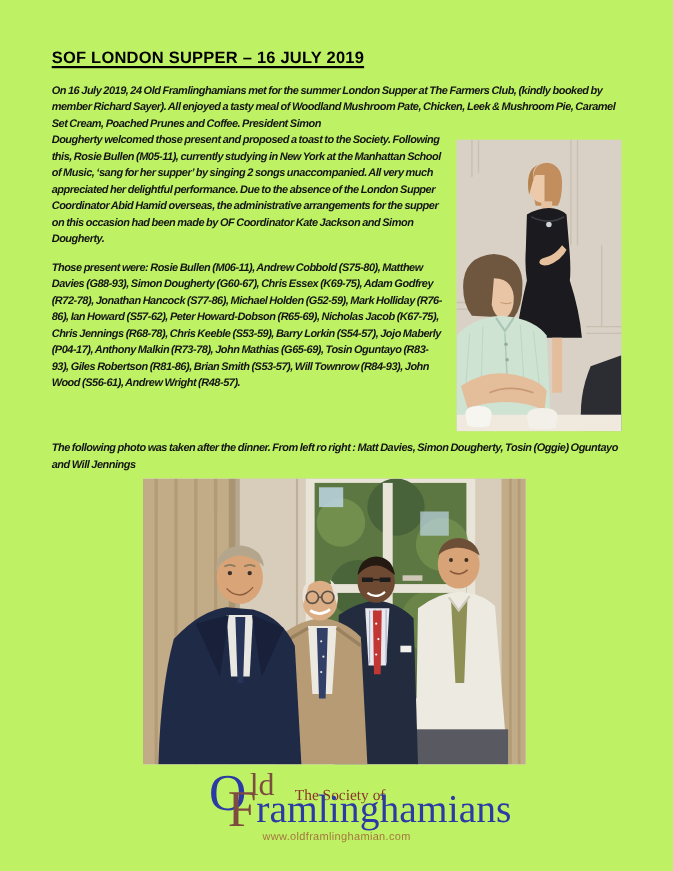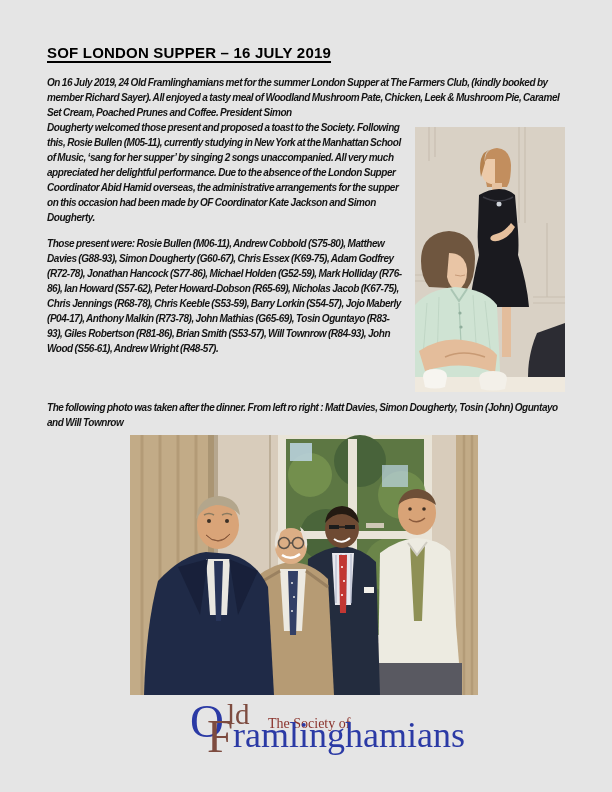--- a/index.html
+++ b/index.html
@@ -1,21 +1,21 @@
 <!DOCTYPE html>
 <html style="--logo-blue: #2b3aa5; --logo-brown: #7d4b3f; --logo-maroon: #8a322b; --logo-tan: #a5763f;"><head>
 <meta charset="utf-8">
 <style>
   :root{
     --logo-blue:#2b3aa5; --logo-brown:#7d4b3f; --logo-maroon:#8a322b; --logo-tan:#a5763f;
   }
   *{margin:0;padding:0;box-sizing:border-box;}
   html,body{background:#ffffff;}
   body{width:612px;height:792px;font-family:"Liberation Sans",sans-serif;}
-  .page{width:612px;height:792px;padding:40px 47px 0 47px;overflow:hidden;background:#e5e5e5;color:#101010;}
+  .page{width:612px;height:792px;padding:40px 47px 0 47px;overflow:hidden;background:#bef264;color:#101010;}
   h1.doc-title{
     font-size:15px;font-weight:700;letter-spacing:.2px;color:#000;
     text-decoration:underline;text-decoration-thickness:2px;text-underline-offset:3px;
     margin:4px 0 14px 0;white-space:nowrap;
   }
   .flow{font-size:10px;font-weight:700;line-height:15px;letter-spacing:-.45px;word-spacing:-.5px;color:#141414;}
   .flow p{margin:0 0 11px 0;text-align:left;font-style:italic;}
   .flow p.joined{margin-bottom:0;}
   .float-spacer{float:right;width:0;height:52px;}
   figure.photo-right{
@@ -88,21 +88,21 @@
         <path d="M150 196 L122 206 Q110 234 114 265 L150 265Z" fill="#2c2c33"></path>
         <rect y="250" width="150" height="15" fill="#efe9de"></rect>
         <path d="M8 250 Q8 242 20 242 Q32 242 32 250 L30 260 Q20 263 10 260Z" fill="#f7f5f0"></path>
         <path d="M64 252 Q64 244 78 244 Q92 244 92 252 L90 262 Q78 265 66 262Z" fill="#f3f0e9"></path>
       </svg>
     </figure>
 
     <p class="joined">On 16 July 2019, 24 Old Framlinghamians met for the summer London Supper at The Farmers Club, (kindly booked by member Richard Sayer).  All enjoyed a tasty meal of Woodland Mushroom Pate, Chicken, Leek &amp; Mushroom Pie, Caramel Set Cream, Poached Prunes and Coffee.  President Simon</p>
     <p>Dougherty welcomed those present and proposed a toast to the Society. Following this, Rosie Bullen (M05-11), currently studying in New York at the Manhattan School of Music, ‘sang for her supper’ by singing 2 songs unaccompanied.  All very much appreciated her delightful performance.   Due to the absence of the London Supper Coordinator Abid Hamid overseas, the administrative arrangements for the supper on this occasion had been made by OF Coordinator Kate Jackson and Simon Dougherty.</p>
     <p>Those present were: Rosie Bullen (M06-11), Andrew Cobbold (S75-80), Matthew Davies (G88-93), Simon Dougherty (G60-67), Chris Essex (K69-75), Adam Godfrey (R72-78), Jonathan Hancock (S77-86), Michael Holden (G52-59), Mark Holliday (R76-86), Ian Howard (S57-62), Peter Howard-Dobson (R65-69), Nicholas Jacob (K67-75), Chris Jennings (R68-78), Chris Keeble (S53-59), Barry Lorkin (S54-57), Jojo Maberly (P04-17), Anthony Malkin (R73-78), John Mathias (G65-69), Tosin Oguntayo (R83-93), Giles Robertson (R81-86), Brian Smith (S53-57), Will Townrow (R84-93), John Wood (S56-61), Andrew Wright (R48-57).</p>
-    <p class="caption">The following photo was taken after the dinner. From left ro right :   Matt Davies, Simon Dougherty, Tosin (John) Oguntayo and Will Townrow</p>
+    <p class="caption">The following photo was taken after the dinner. From left ro right :   Matt Davies, Simon Dougherty, Tosin (Oggie) Oguntayo and Will Jennings</p>
   </div>
 
   <figure class="photo-main">
     <svg viewBox="0 0 348 260" width="348" height="260" xmlns="http://www.w3.org/2000/svg">
       <rect width="348" height="260" fill="#d8ccbb"></rect>
       <g>
         <rect x="148" y="0" width="154" height="208" fill="#e9e4d8"></rect>
         <rect x="156" y="4" width="138" height="196" fill="#5d7743"></rect>
         <circle cx="180" cy="40" r="22" fill="#76914f" opacity="0.9"></circle>
         <circle cx="230" cy="26" r="26" fill="#48633a"></circle>
@@ -186,15 +186,16 @@
       </g>
     </svg>
   </figure>
 
   <div class="logo">
     <span class="lg-o">O</span>
     <span class="lg-ld">ld</span>
     <span class="lg-society">The Society of</span>
     <span class="lg-f">F</span>
     <span class="lg-rest">ramlinghamians</span>
+    <span class="lg-url">www.oldframlinghamian.com</span>
   </div>
 
 </div>
 
 </body></html>

